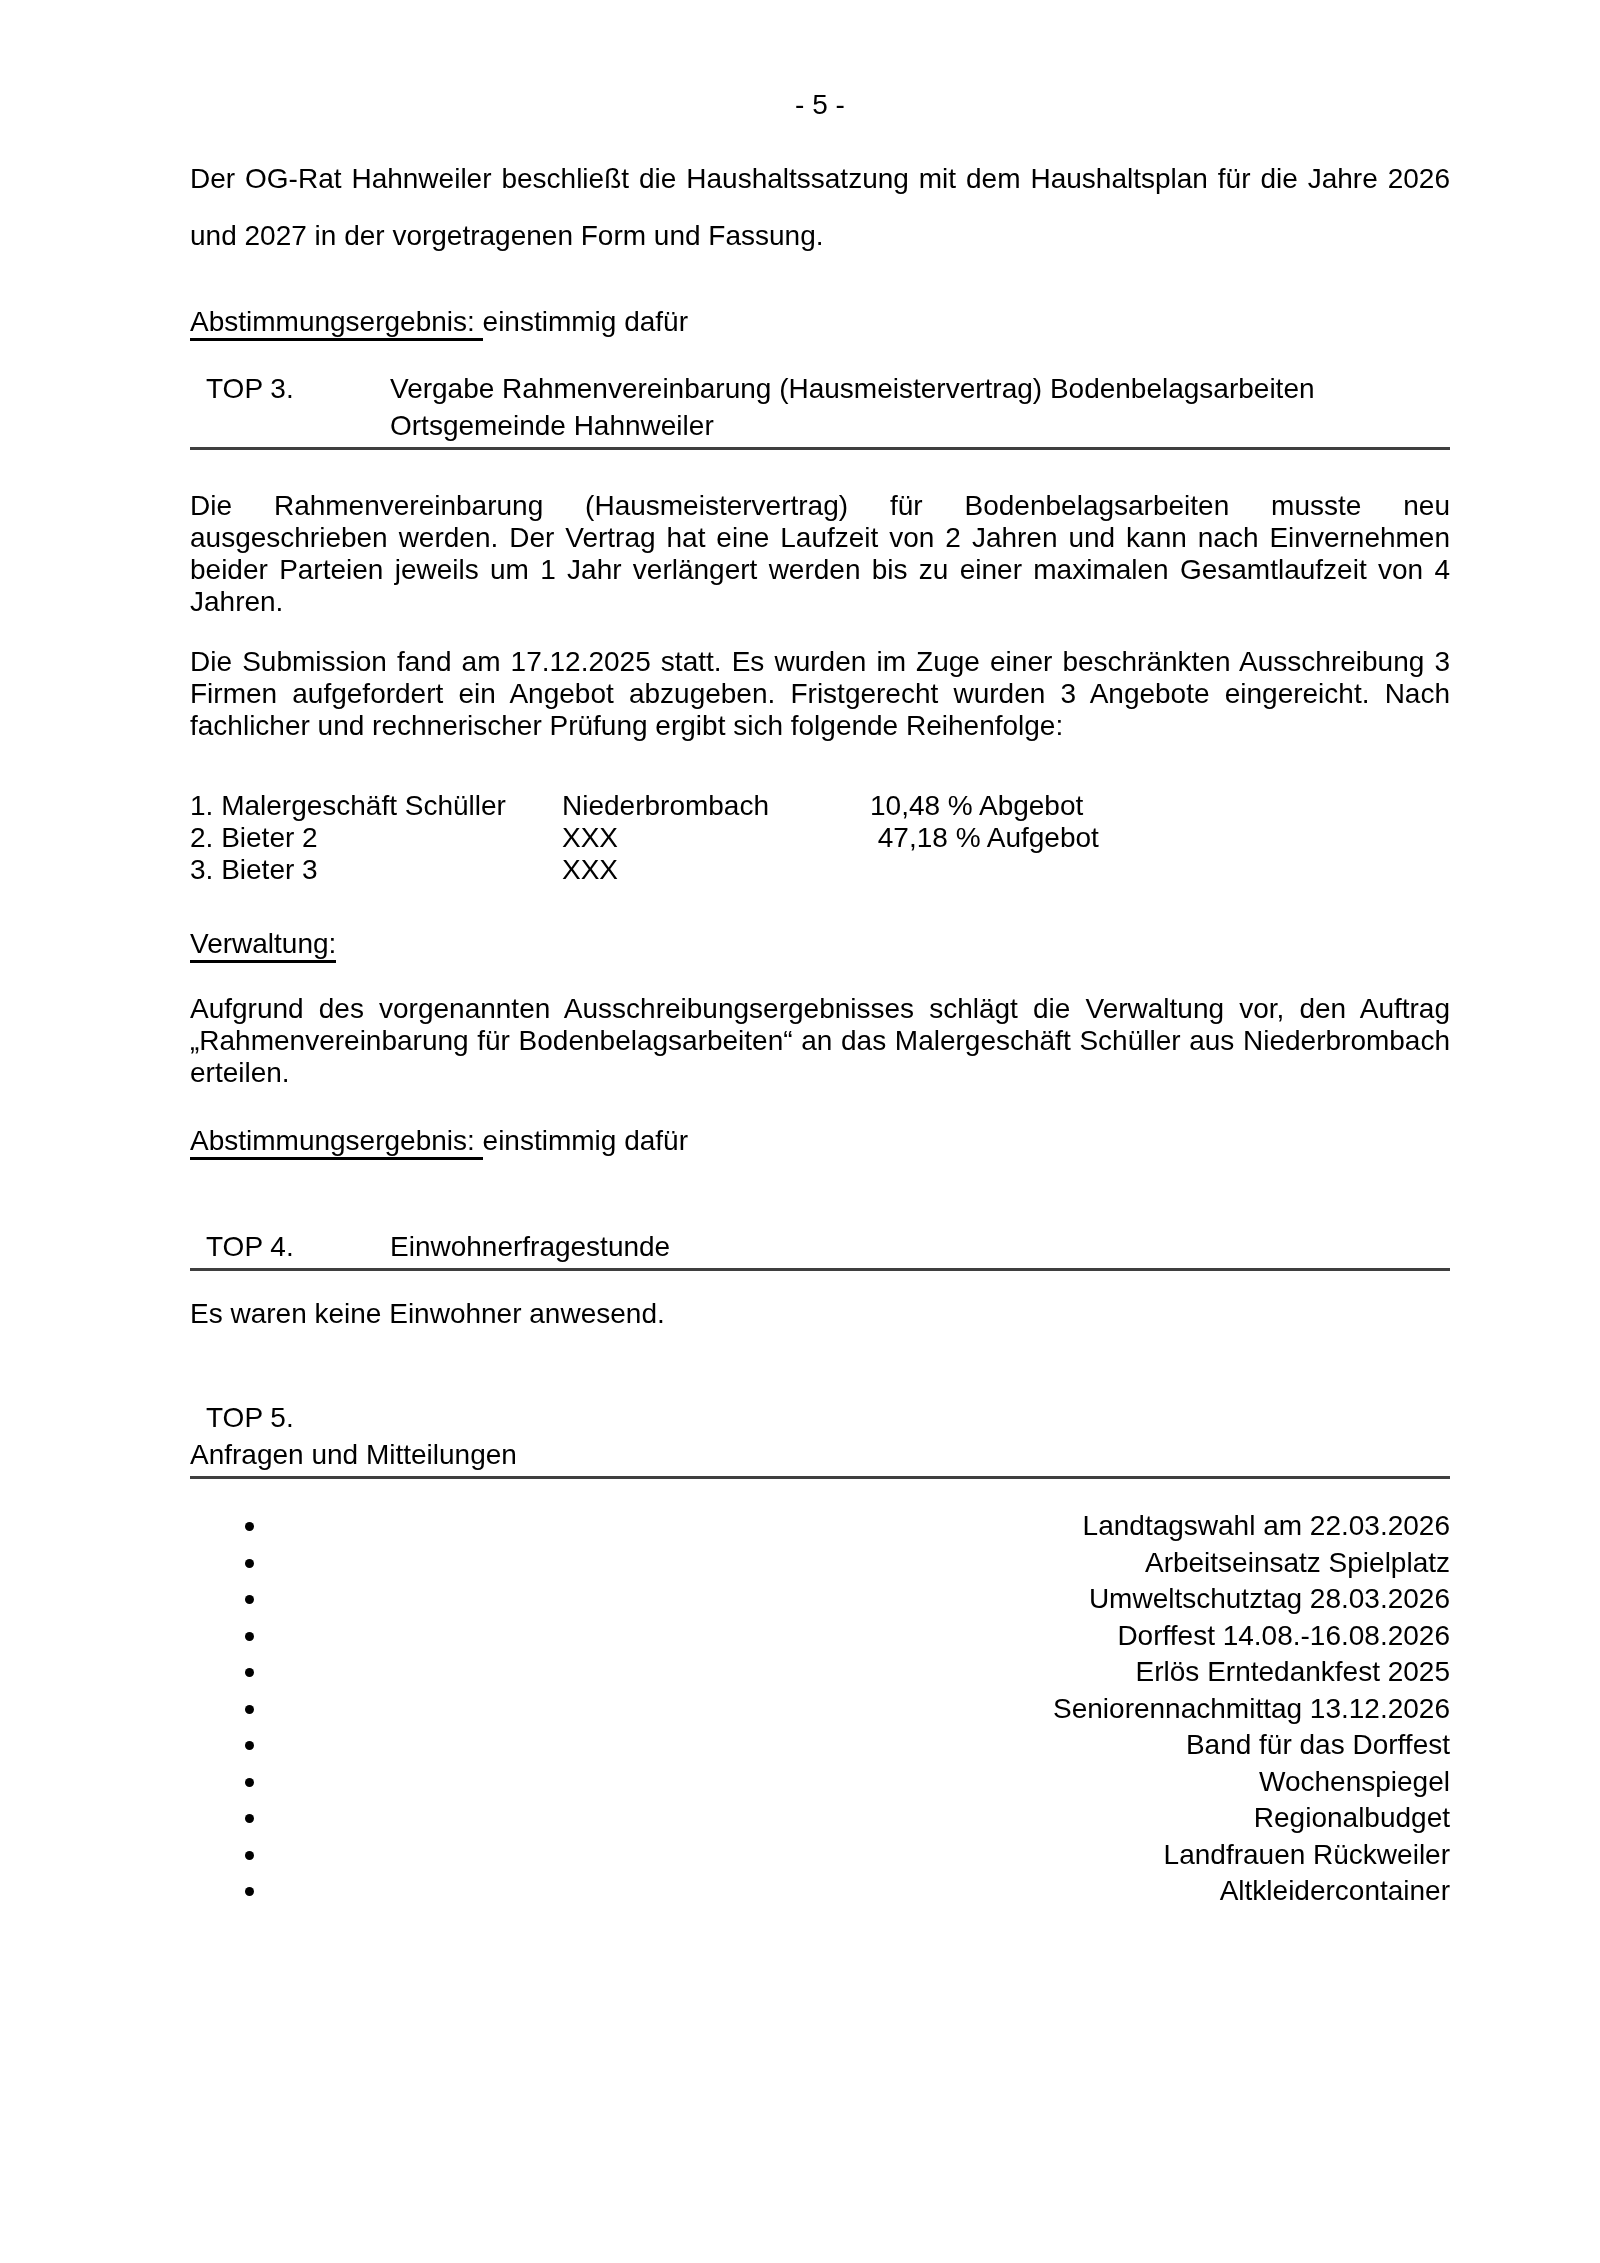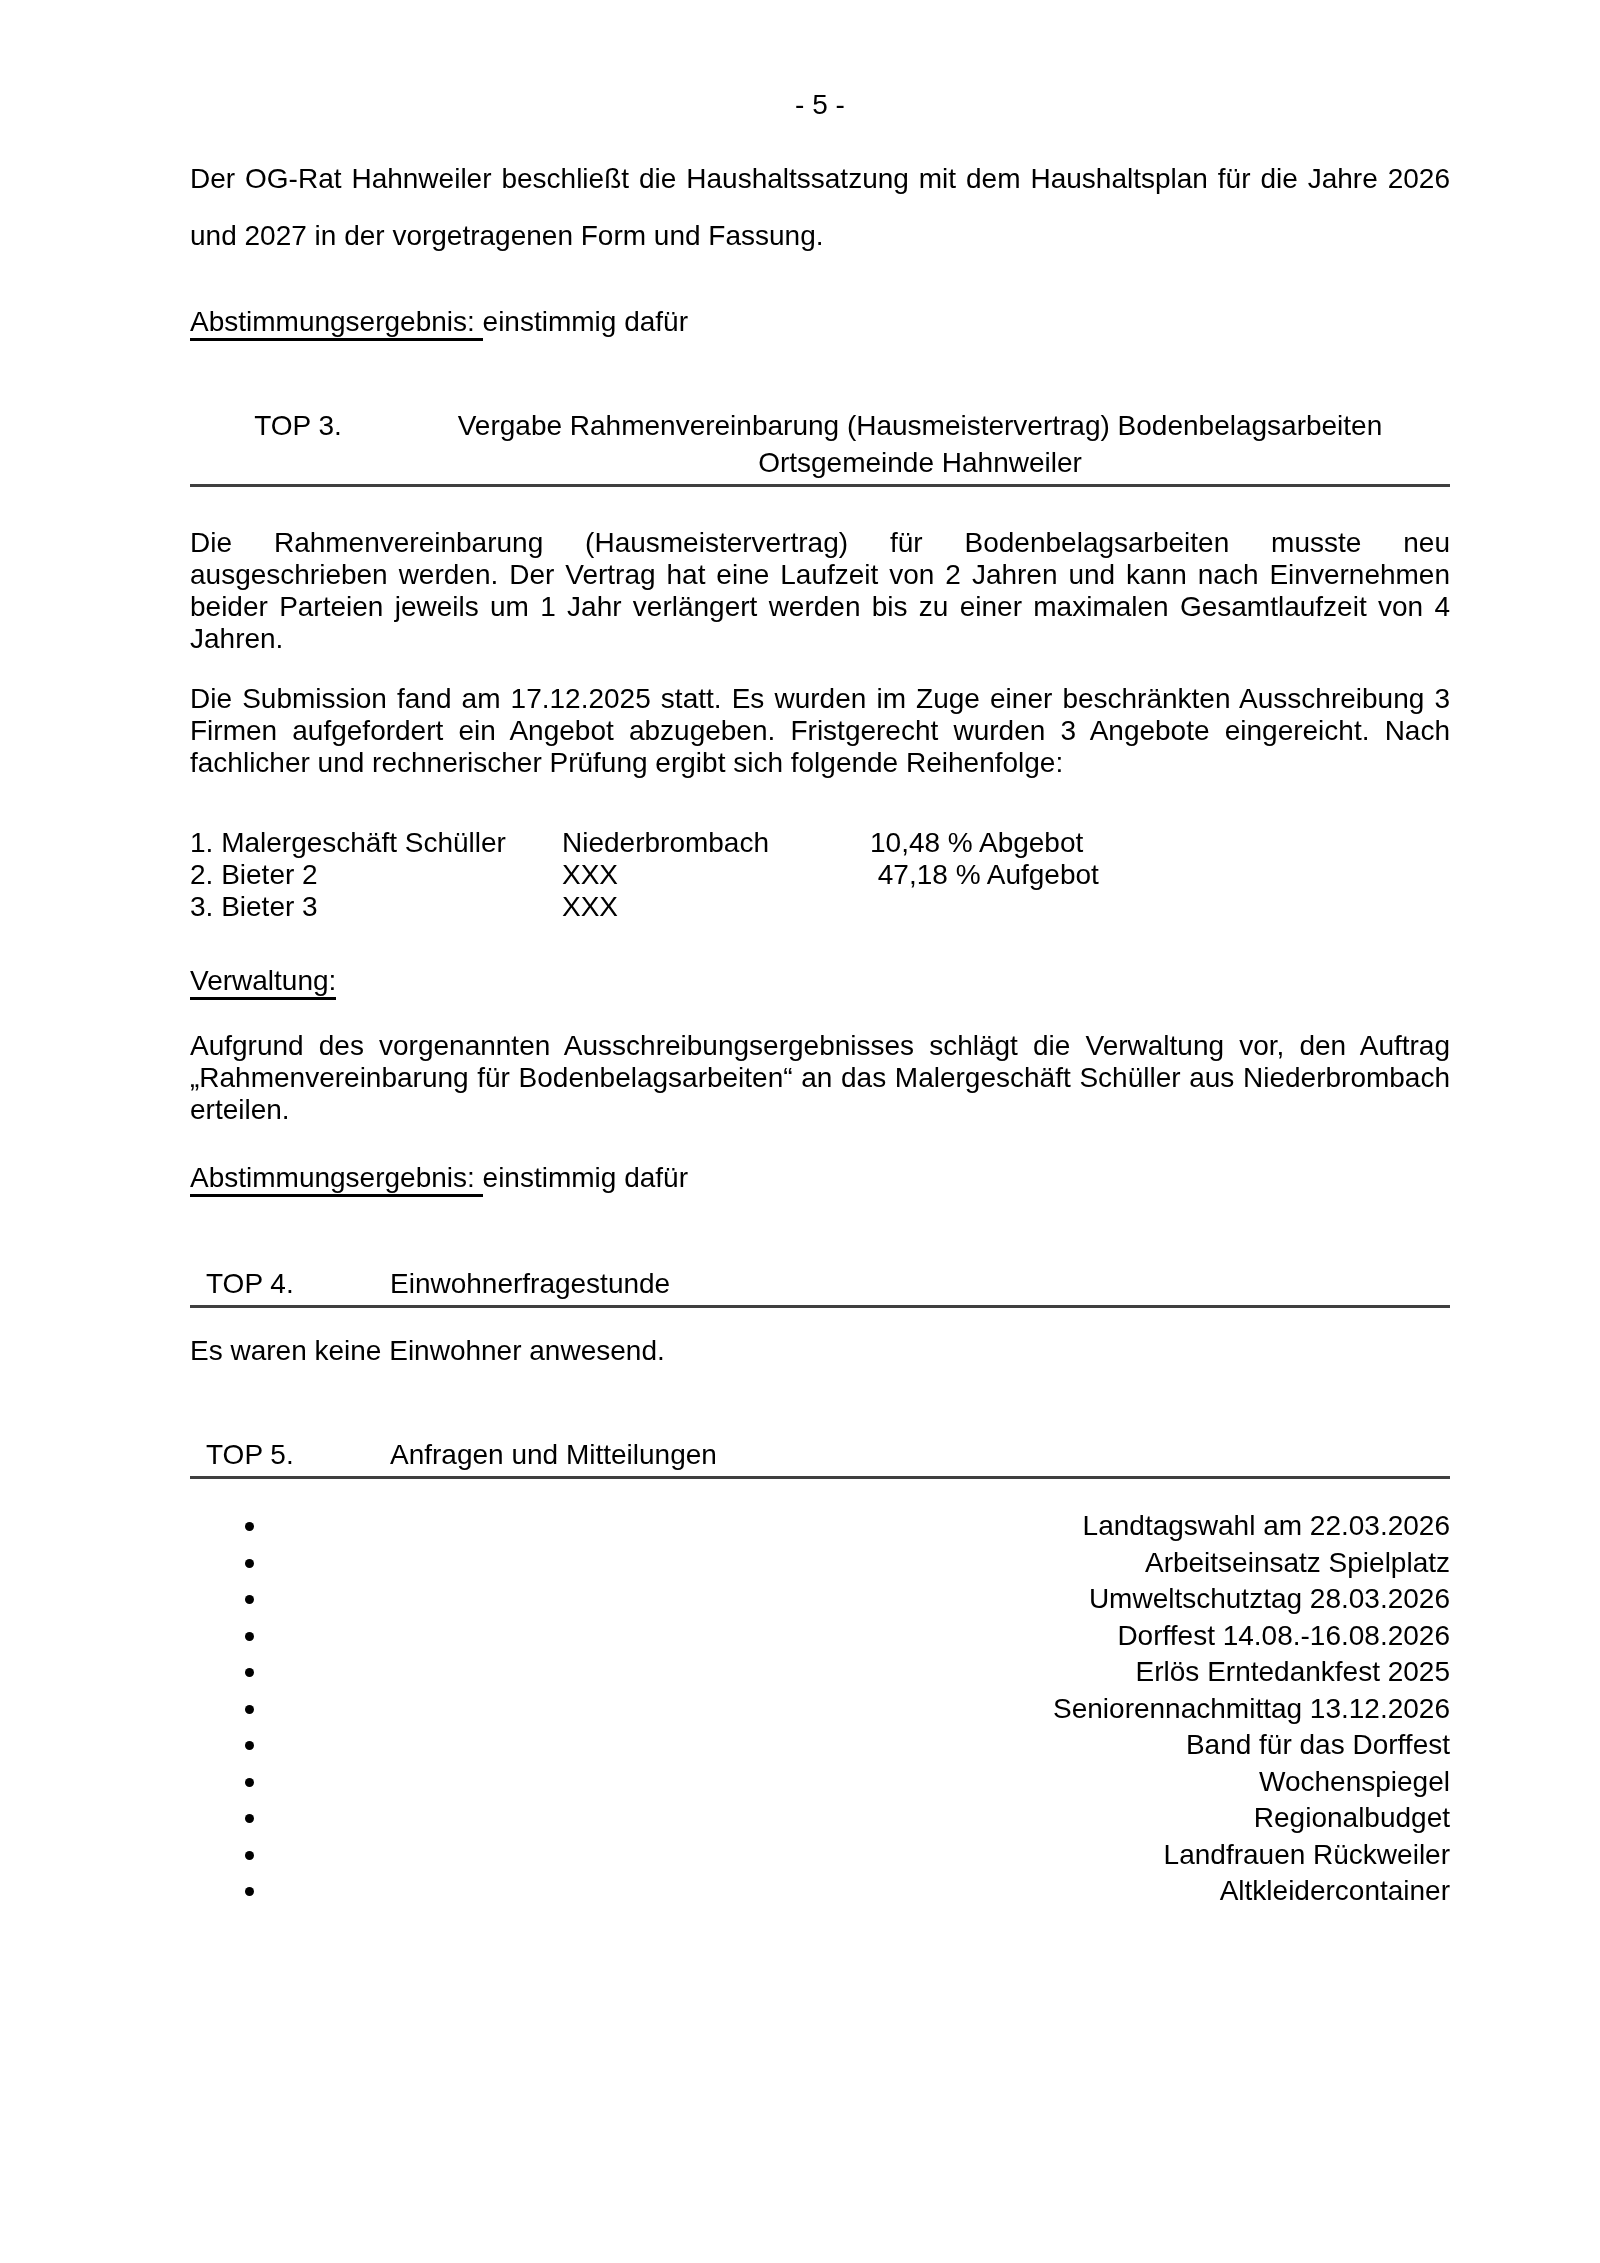--- a/index.html
+++ b/index.html
@@ -44,23 +44,23 @@
   }
   .top-heading .toplabel{
     flex:0 0 auto;
     width:184px;
     margin-left:16px;
     box-sizing:border-box;
   }
   .top-heading .toptitle{
     flex:1 1 auto;
   }
-  .h-top3{margin-top:69px;text-align:center;}
+  .h-top3{margin-top:32px;}
   .h-top4{margin-top:71px;}
-  .h-top5{margin-top:69px;}
+  .h-top5{margin-top:69px;flex-direction:column;}
   .para{
     line-height:32px;
     text-align:justify;
   }
   .p-top3a{margin-top:40px;}
   .p-top3b{margin-top:14px;}
   .p-beschluss{margin-top:33px;}
   .p-top4{margin-top:27px;text-align:left;}
   .bidders{
     margin-top:48px;

